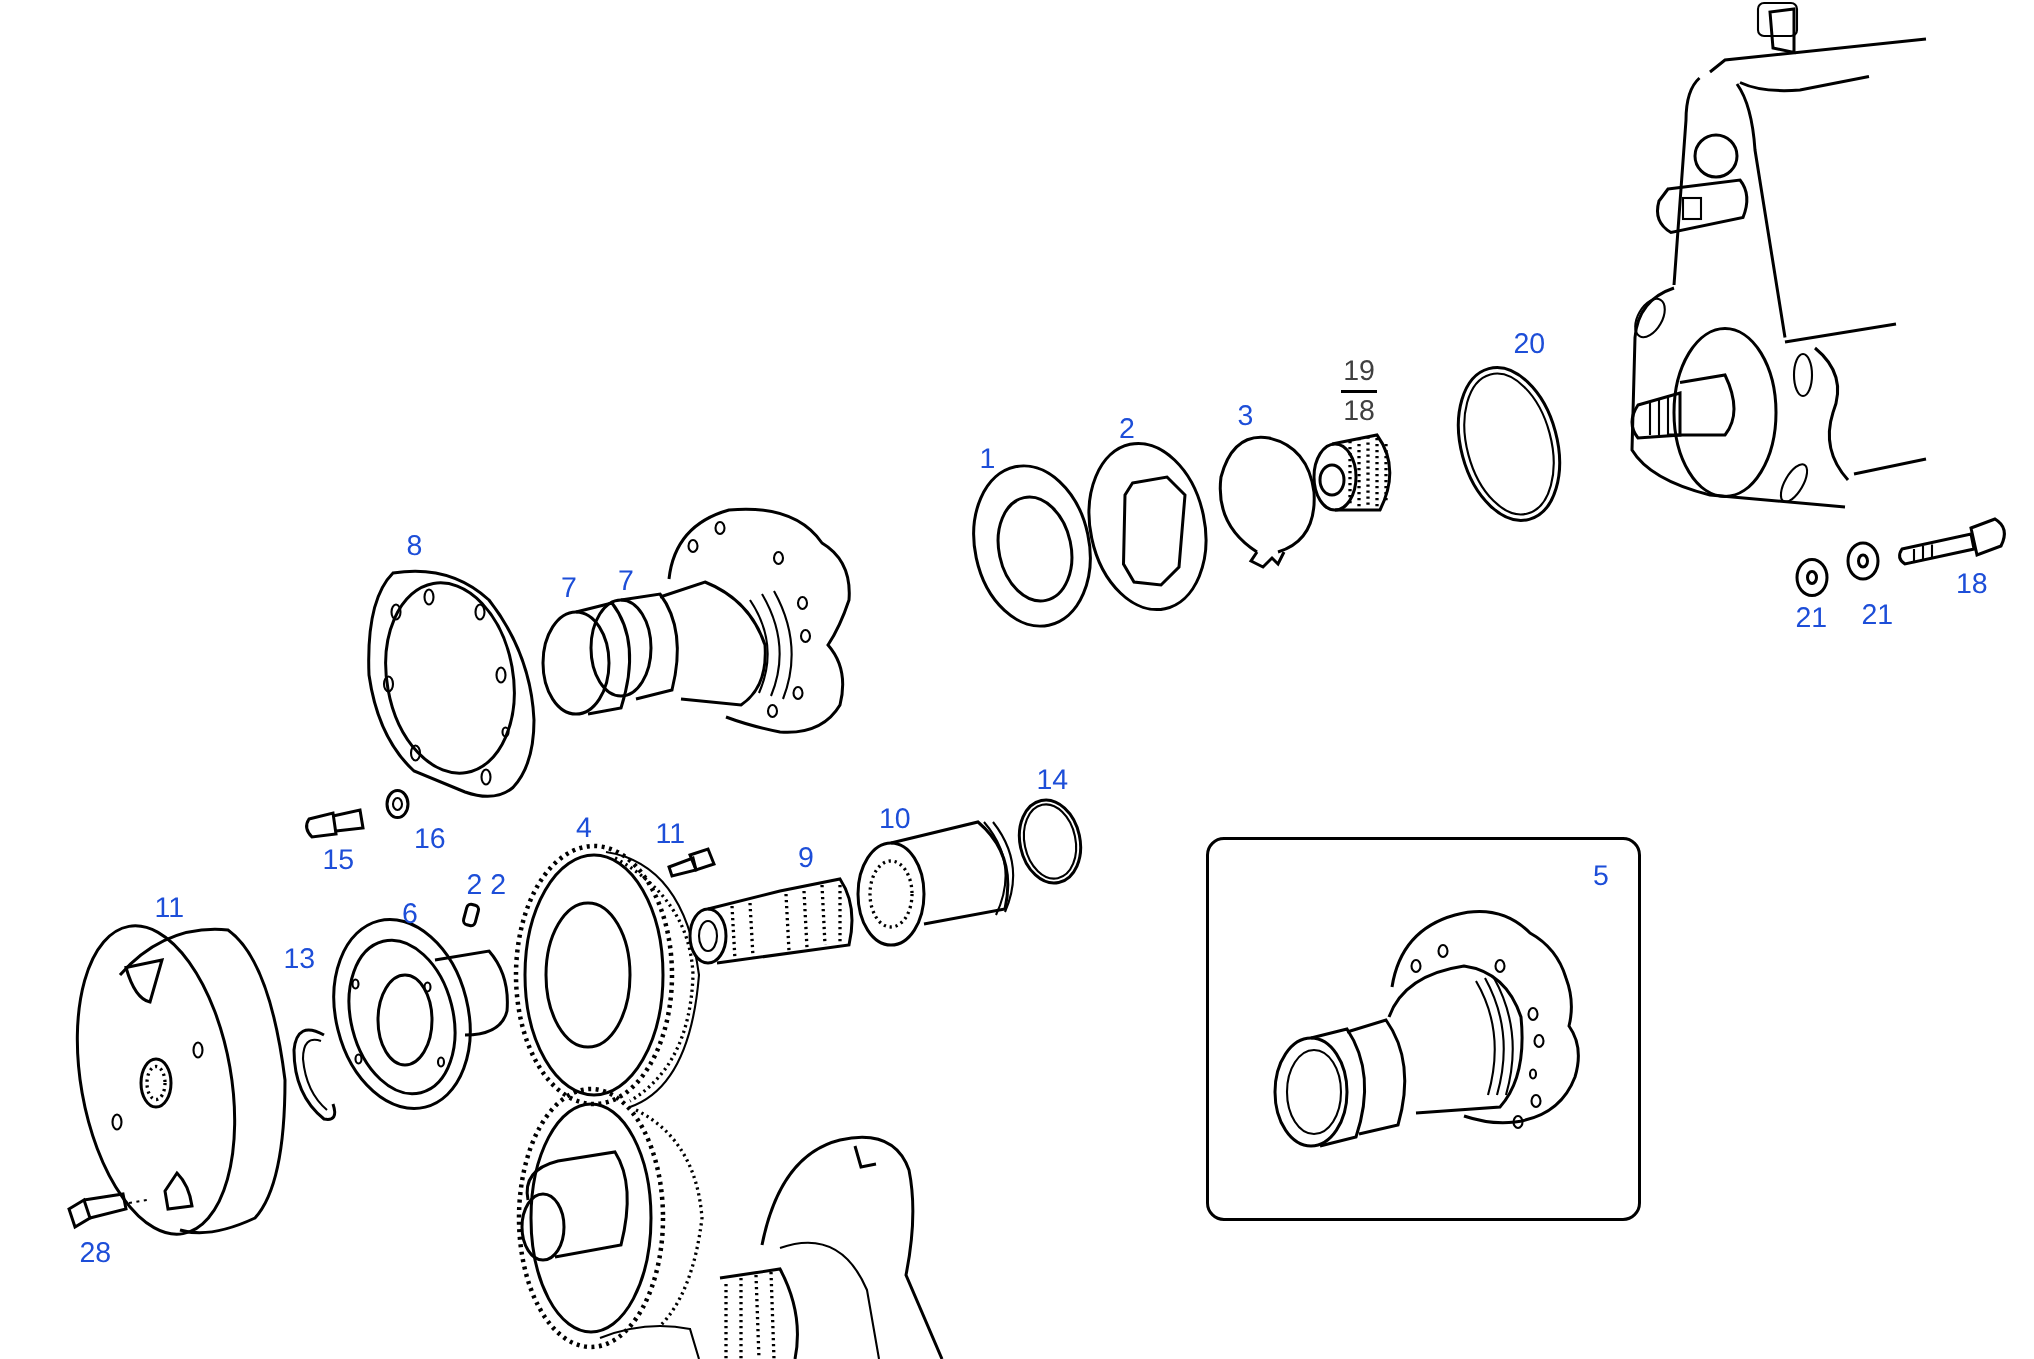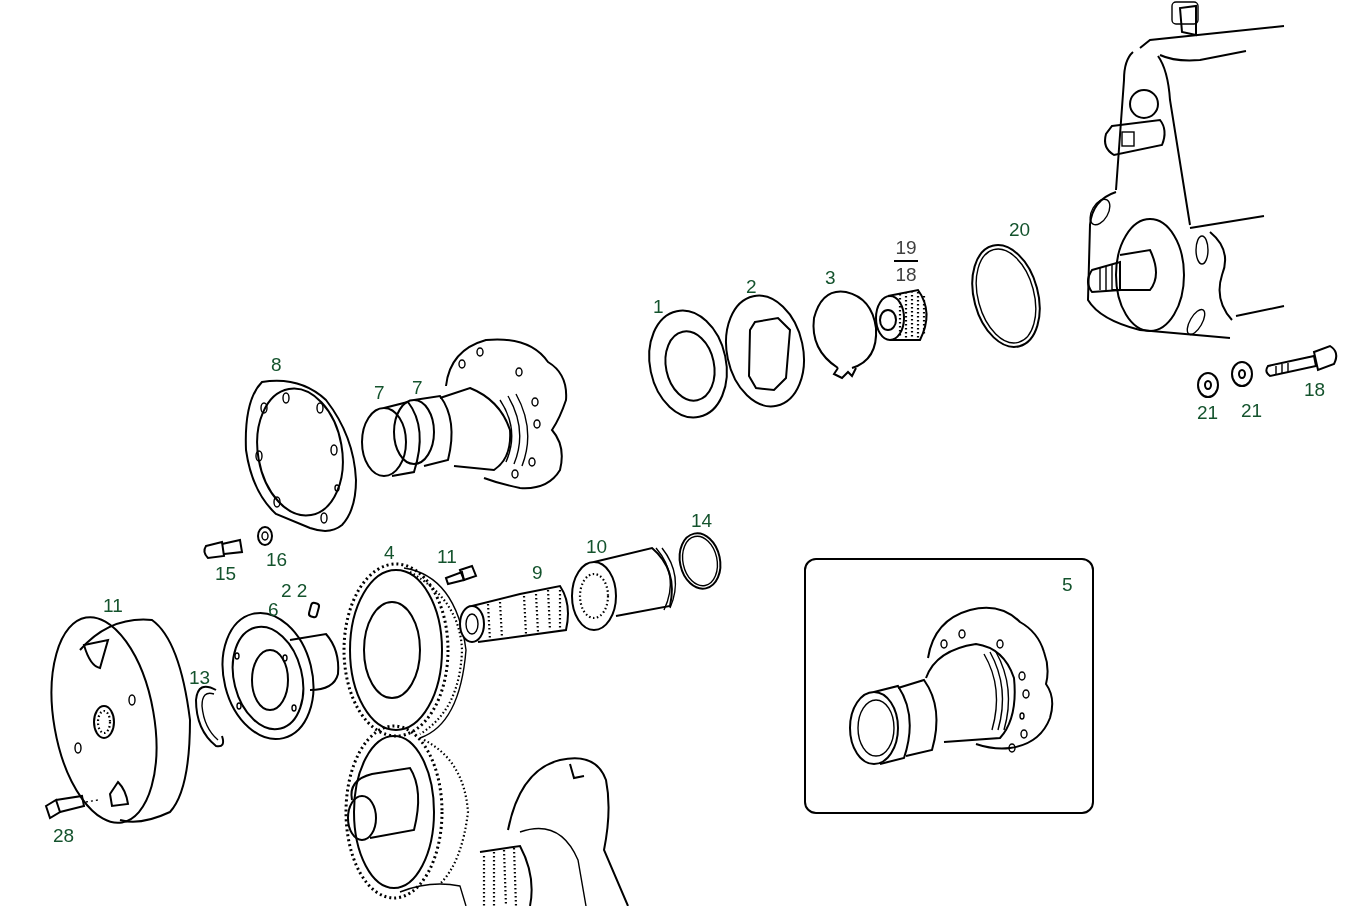--- a/index.html
+++ b/index.html
@@ -1,19 +1,19 @@
 <!DOCTYPE html>
 <html><head>
 <meta charset="utf-8">
 <style>
   html, body { margin: 0; padding: 0; background: #ffffff; }
   body { width: 1356px; height: 906px; position: relative; overflow: hidden;
          font-family: "Liberation Sans", sans-serif; }
   #diagram { position: absolute; left: 0; top: 0; width: 1356px; height: 906px; }
-  .lbl { position: absolute; font-size: 19px; color: #14532d; line-height: 1; white-space: nowrap; }
+  .lbl { position: absolute; font-size: 19px; color: #1d4ed8; line-height: 1; white-space: nowrap; }
   .frac { position: absolute; font-size: 19px; color: #404040; text-align: center; line-height: 1; }
   .frac .bar { display: block; height: 2px; background: #000; margin: 3px 2px; }
   .inset { position: absolute; left: 804px; top: 558px; width: 290px; height: 256px;
            border: 2px solid #000; border-radius: 12px; box-sizing: border-box; }
   svg .s { fill: none; stroke: #000; stroke-width: 2; }
   svg .t { fill: none; stroke: #000; stroke-width: 1.4; }
   svg .w { fill: #fff; stroke: #000; stroke-width: 2; }
   svg .teeth { fill: none; stroke: #000; stroke-width: 3; stroke-dasharray: 2 3; }
   svg .spline { fill: none; stroke: #000; stroke-width: 2.2; stroke-dasharray: 1.5 2.5; }
 </style>
@@ -211,30 +211,30 @@
   <span>18</span>
 </div>
 <span class="lbl" style="left:1009px;top:220px">20</span>
 <span class="lbl" style="left:1197px;top:403px">21</span>
 <span class="lbl" style="left:1241px;top:401px">21</span>
 <span class="lbl" style="left:1304px;top:380px">18</span>
 <span class="lbl" style="left:271px;top:355px">8</span>
 <span class="lbl" style="left:374px;top:383px">7</span>
 <span class="lbl" style="left:412px;top:378px">7</span>
 <span class="lbl" style="left:215px;top:564px">15</span>
-<span class="lbl" style="left:266px;top:550px">16</span>
+<span class="lbl" style="left:276px;top:550px">16</span>
 <span class="lbl" style="left:384px;top:543px">4</span>
 <span class="lbl" style="left:437px;top:547px">11</span>
 <span class="lbl" style="left:532px;top:563px">9</span>
 <span class="lbl" style="left:586px;top:537px">10</span>
 <span class="lbl" style="left:691px;top:511px">14</span>
 <span class="lbl" style="left:103px;top:596px">11</span>
 <span class="lbl" style="left:268px;top:600px">6</span>
-<span class="lbl" style="left:281px;top:581px">2 2</span>
-<span class="lbl" style="left:189px;top:668px">13</span>
+<span class="lbl" style="left:311px;top:581px">2 2</span>
+<span class="lbl" style="left:189px;top:630px">13</span>
 <span class="lbl" style="left:53px;top:826px">28</span>
 
 <div class="inset">
   <span class="lbl" style="left:256px;top:15px">5</span>
   <svg width="290" height="256" viewBox="0 0 290 256" style="position:absolute;left:-2px;top:-2px">
     <ellipse class="s" cx="70" cy="170" rx="24" ry="36"></ellipse>
     <ellipse class="t" cx="72" cy="170" rx="18" ry="28"></ellipse>
     <path class="s" d="M70 134 L94 128 Q114 158 100 200 L76 206"></path>
     <path class="s" d="M94 130 L120 122 Q140 150 128 192 L102 198"></path>
     <path class="s" d="M122 120 Q132 92 172 86 Q200 90 210 120 Q214 160 196 180 L140 184"></path>

